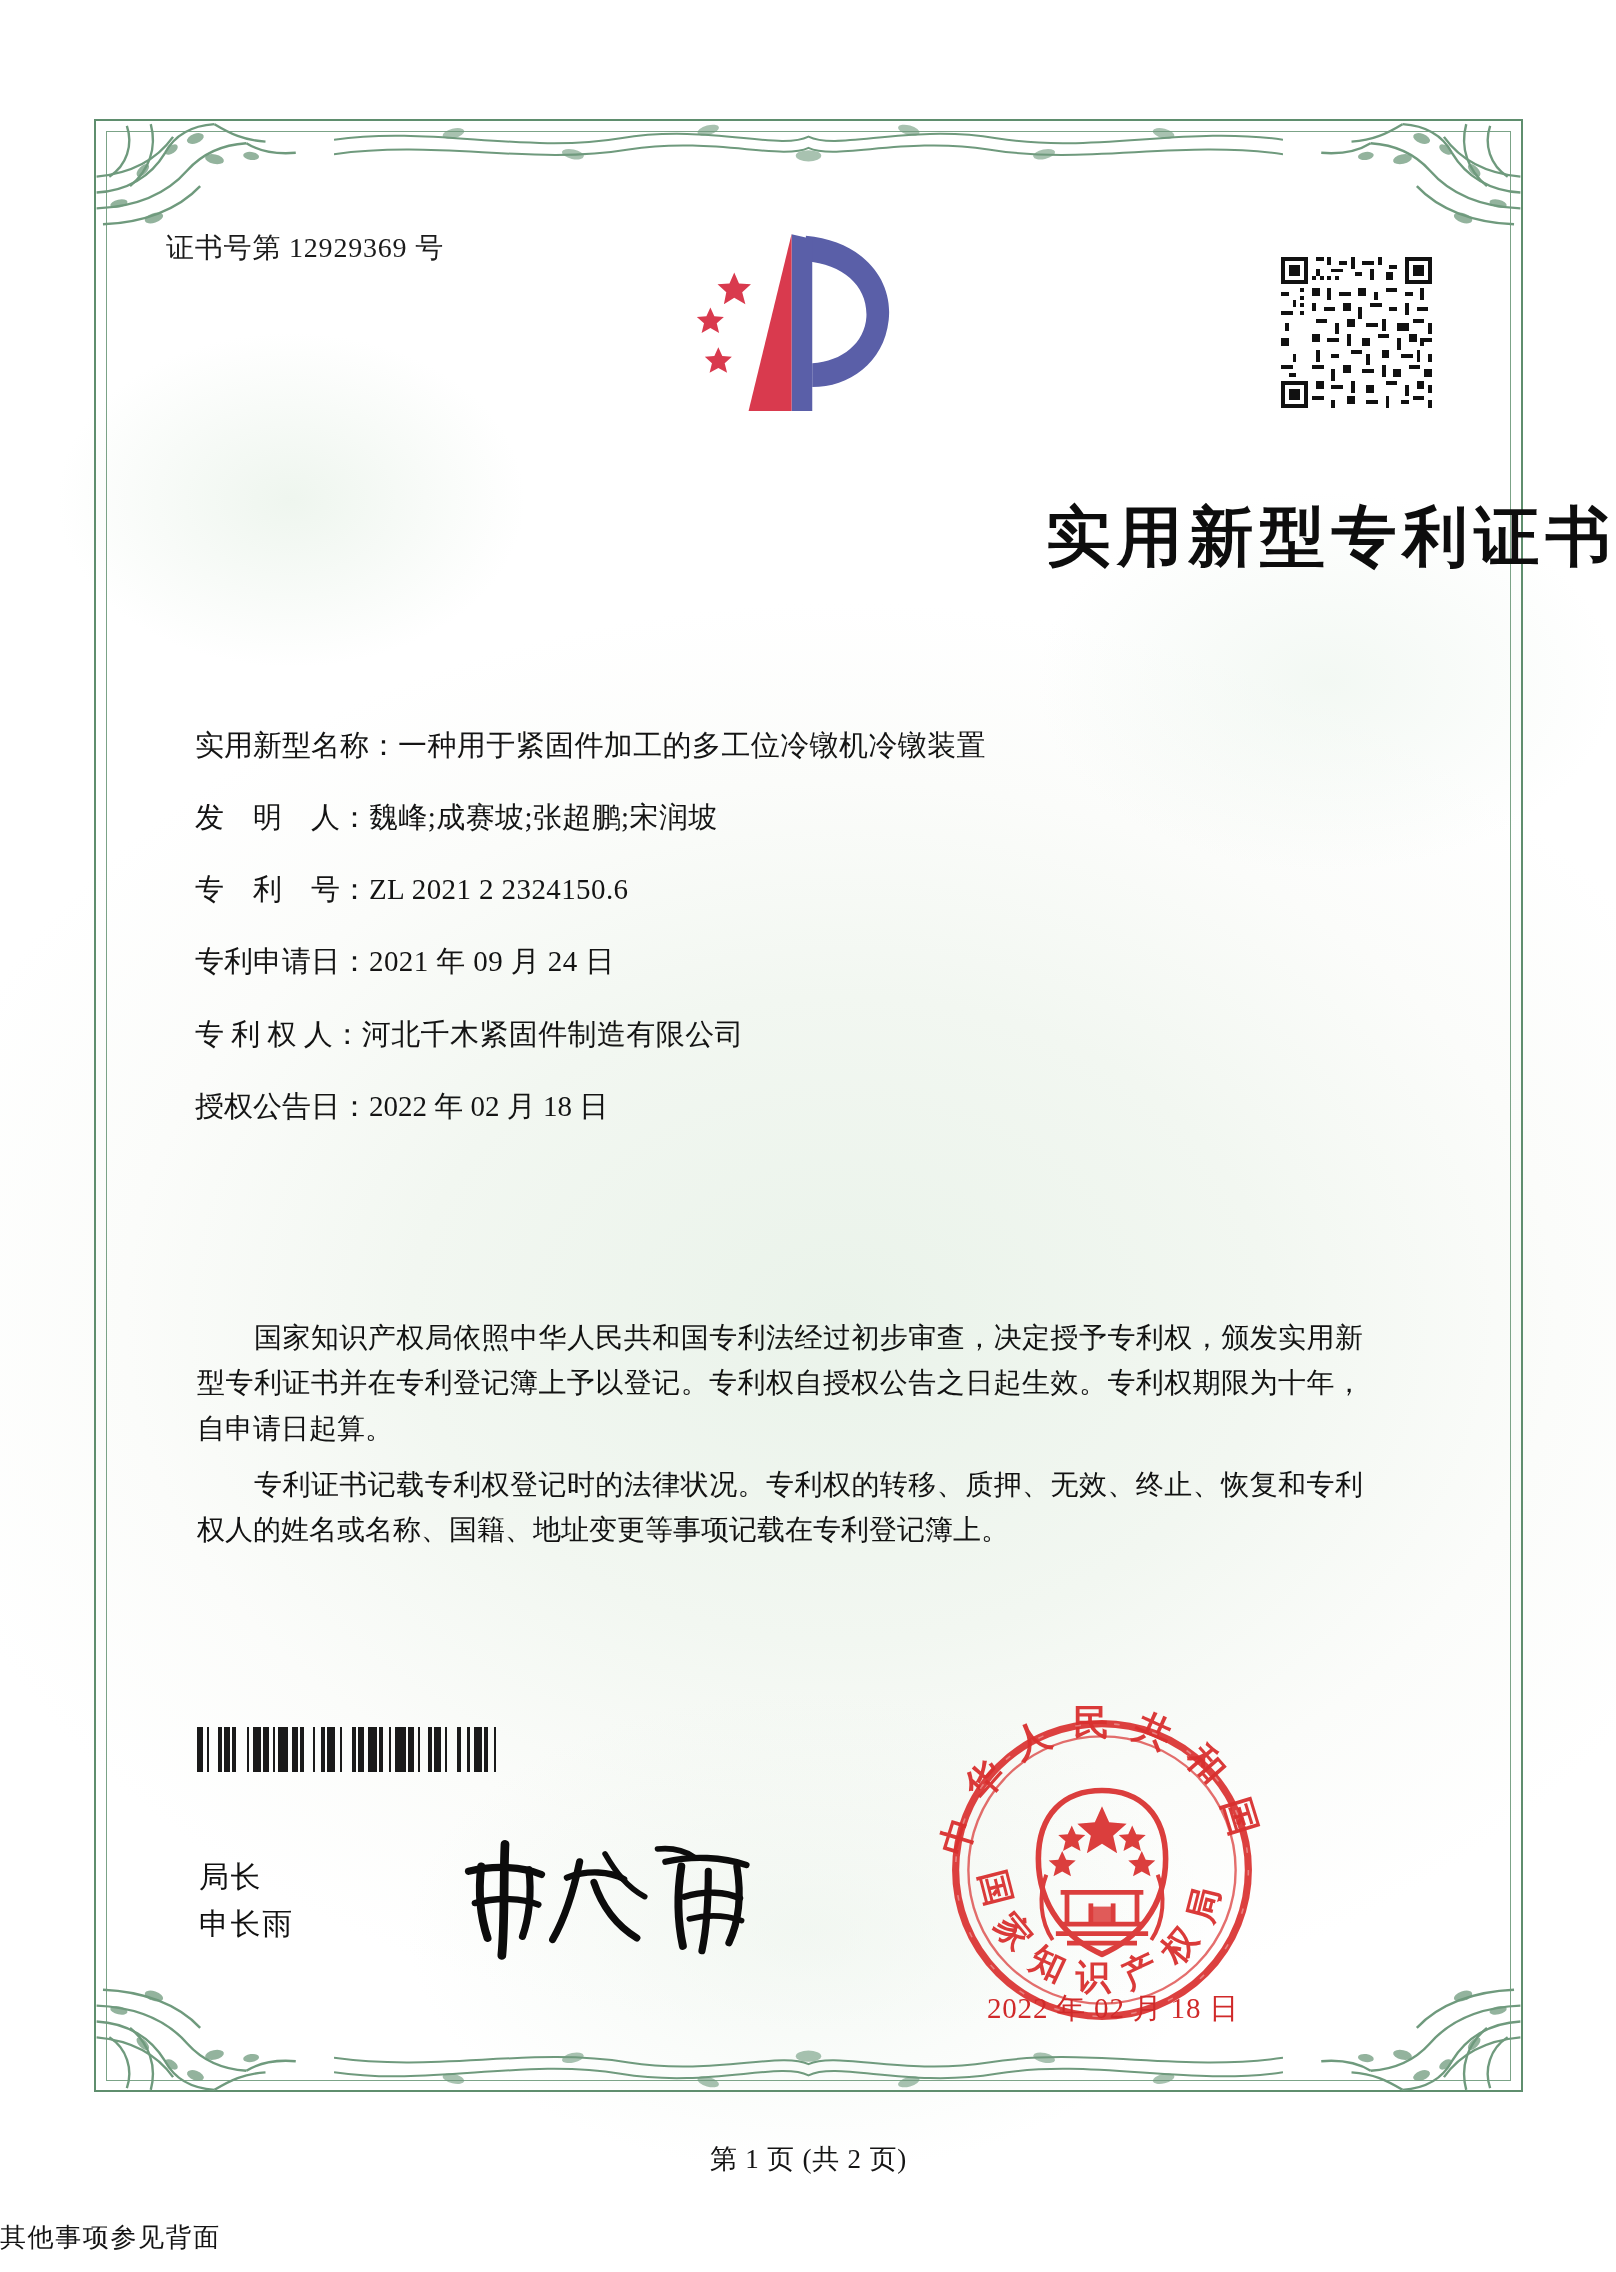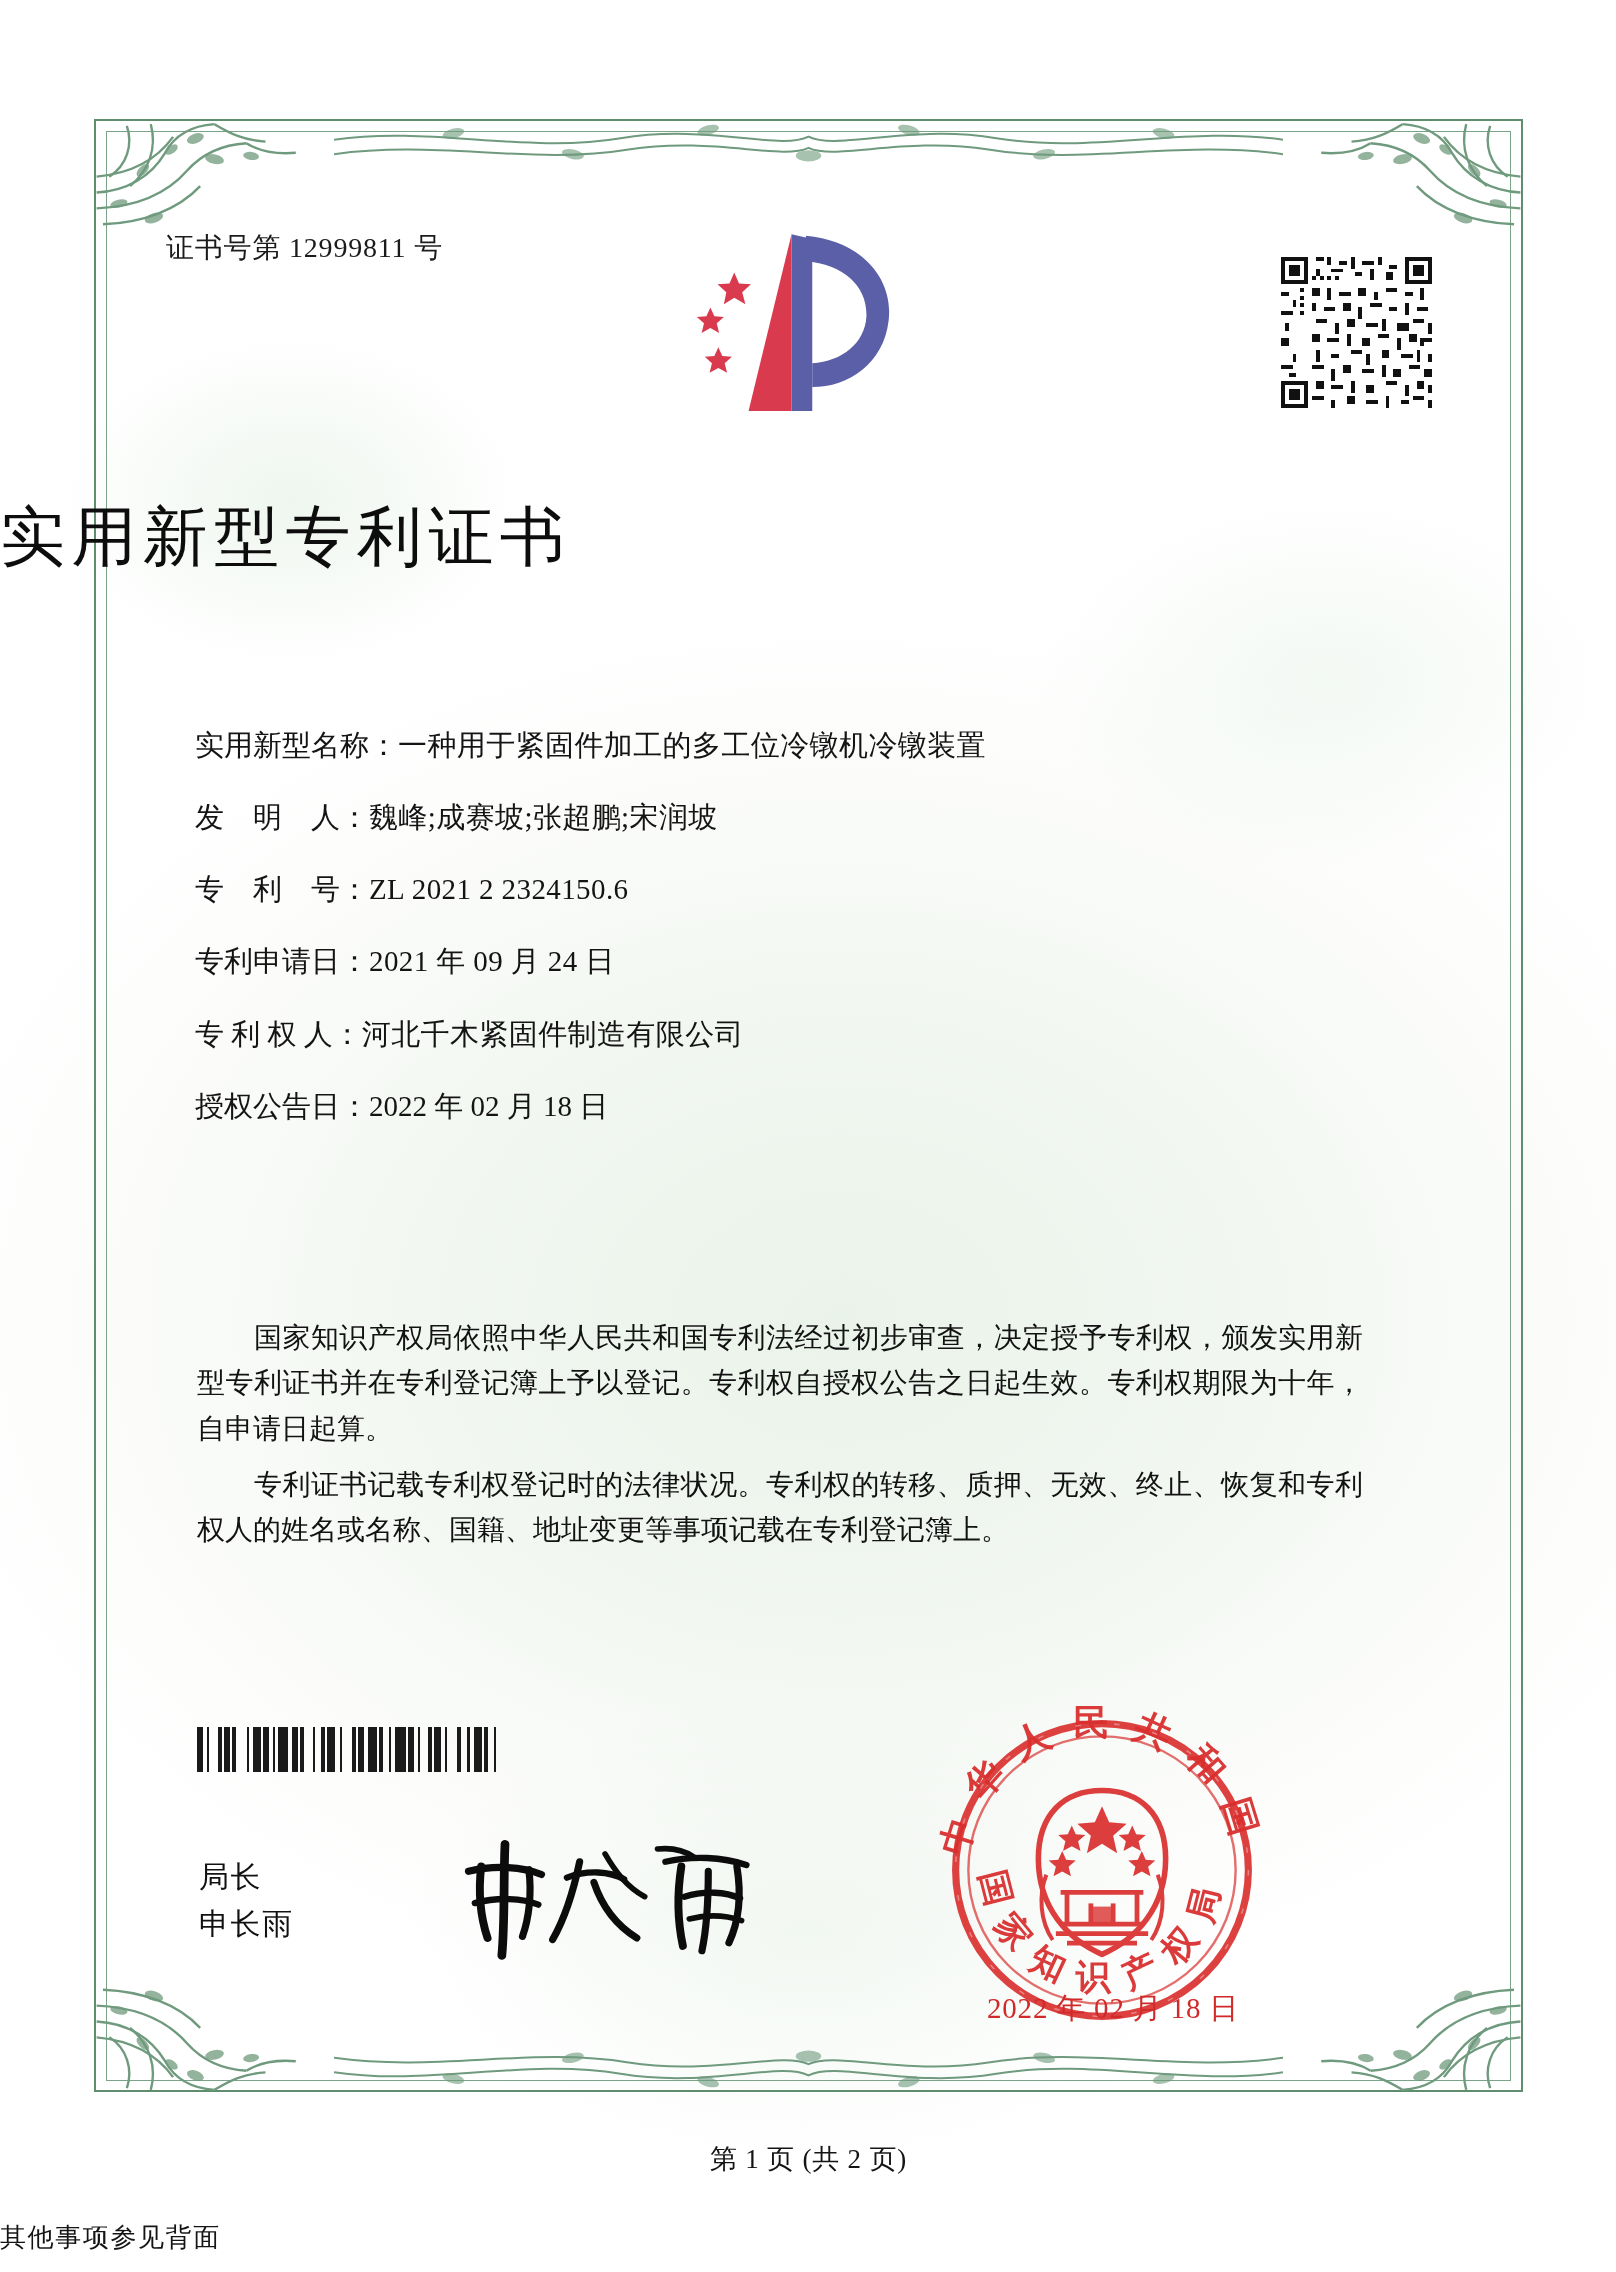--- a/index.html
+++ b/index.html
@@ -104,23 +104,23 @@
     top: 253px;
     width: 159px;
     height: 159px;
   }
 
   
   .doc-title {
     position: absolute;
     left: 0; right: 0;
     top: 493px;
-    text-align: left;
+    text-align: right;
     font-family: "DejaVu Serif", serif;
-    font-weight: normal;
+    font-weight: bold;
     font-size: 65px;
     letter-spacing: 6.4px;
     color: #0d0d0d;
   }
 
   
   .fields {
     position: absolute;
     left: 195px;
     top: 686px;
@@ -361,21 +361,21 @@
       <ellipse cx="150" cy="18" rx="14" ry="6" transform="rotate(-14 150 18)"></ellipse>
       <ellipse cx="300" cy="44" rx="14" ry="6" transform="rotate(12 300 44)"></ellipse>
       <ellipse cx="470" cy="14" rx="14" ry="6" transform="rotate(-16 470 14)"></ellipse>
       <ellipse cx="596" cy="46" rx="16" ry="7"></ellipse>
       <ellipse cx="722" cy="14" rx="14" ry="6" transform="rotate(16 722 14)"></ellipse>
       <ellipse cx="892" cy="44" rx="14" ry="6" transform="rotate(-12 892 44)"></ellipse>
       <ellipse cx="1042" cy="18" rx="14" ry="6" transform="rotate(14 1042 18)"></ellipse>
     </g>
   </svg>
 
-  <div class="cert-no">证书号第 12999811 号</div>
+  <div class="cert-no">证书号第 12929369 号</div>
 
   <svg class="logo" viewBox="0 0 330 250">
 
     <path d="M168 6 C 238 12, 278 60, 272 112 C 266 166, 222 196, 176 196 L 176 166 C 214 164, 242 140, 244 108 C 246 70, 216 42, 168 38 Z" fill="#5a5fa8"></path>
 
     <path d="M150 4 L 176 10 L 176 226 L 150 226 Z" fill="#5a5fa8"></path>
     <path d="M150 4 L 150 226 L 96 226 Z" fill="#d93a4e"></path>
 
     <g fill="#d93a4e">
       <path d="M78 52 l6 14 15 1 -11 10 4 15 -14 -8 -13 8 3 -15 -11 -10 15 -1 z"></path>

